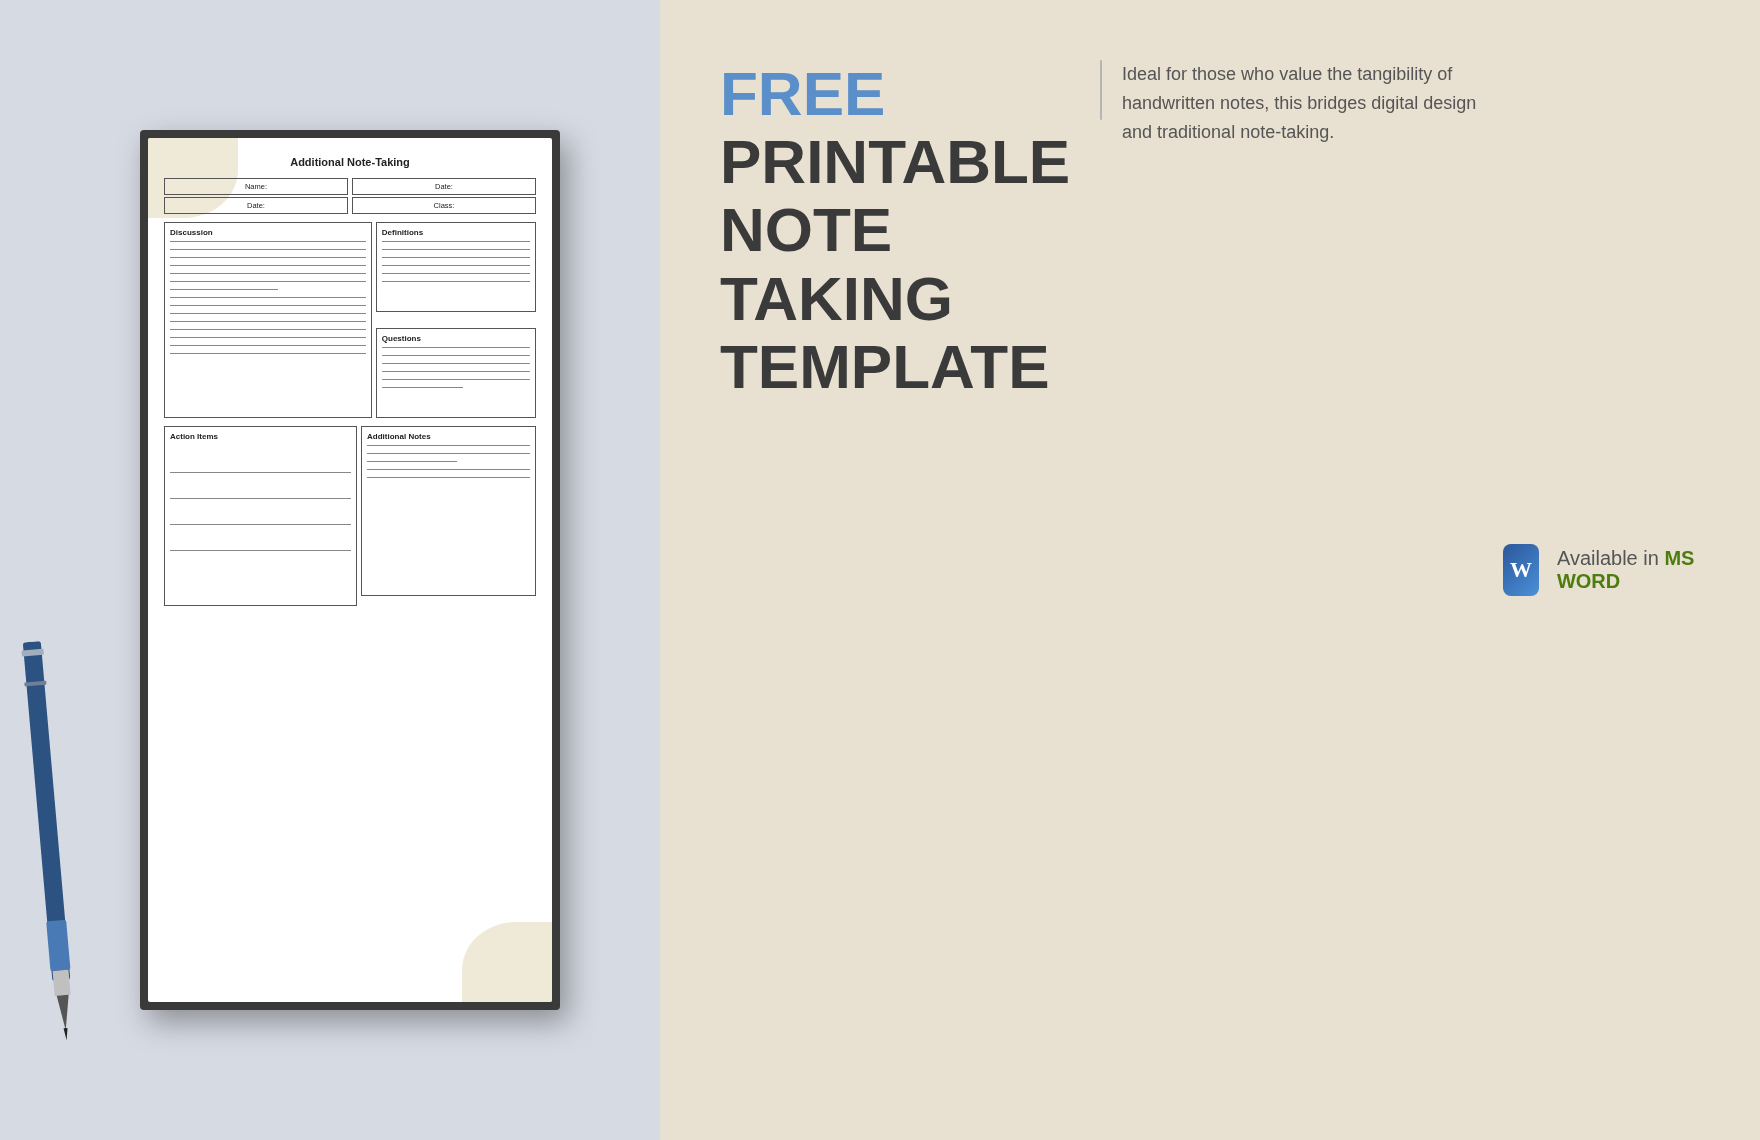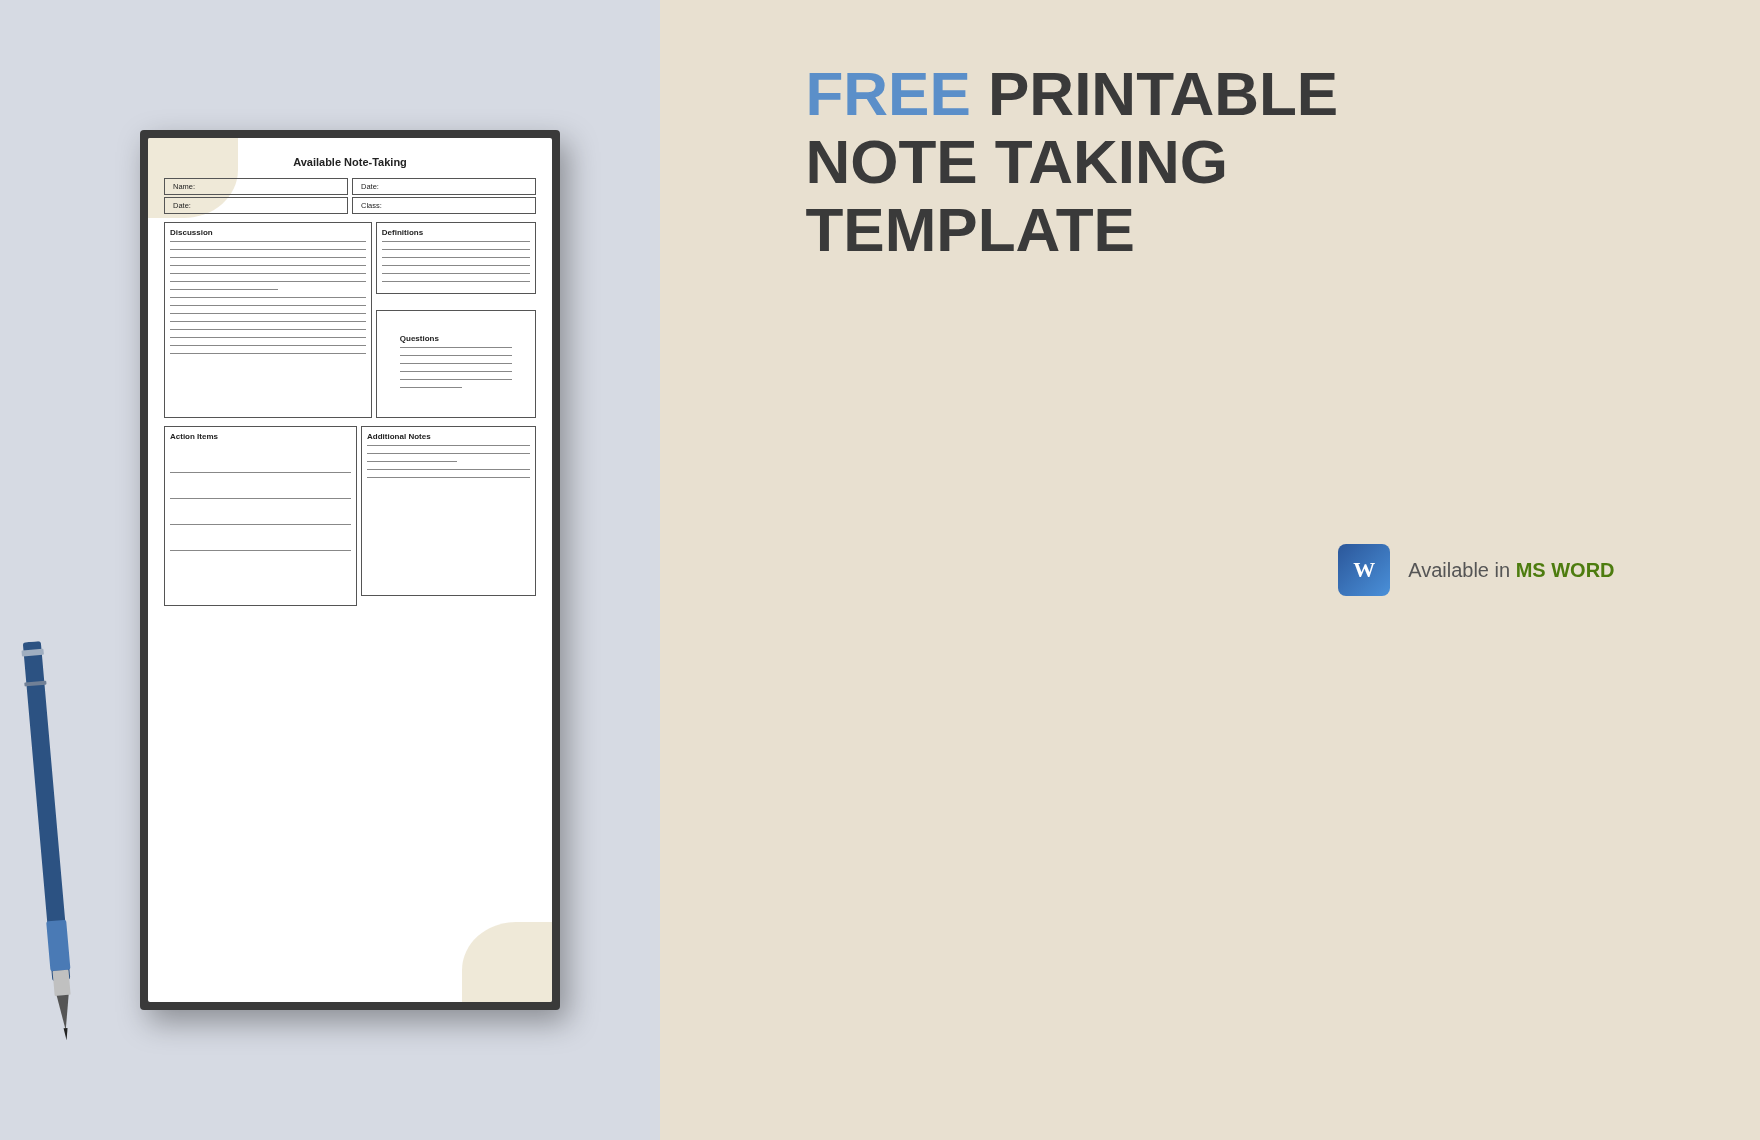--- a/index.html
+++ b/index.html
@@ -92,25 +92,26 @@
     }
 
     
     .header-fields {
       display: flex;
       gap: 4px;
       margin-bottom: 2px;
     }
     .field-box {
       border: 1px solid #555;
-      padding: 3px 8px;
+      padding: 3px 18px;
       font-size: 7.5px;
       color: #222;
       flex: 1;
       min-height: 16px;
+      text-align: center;
     }
 
     .fields-row {
       display: flex;
       gap: 4px;
       margin-bottom: 8px;
     }
 
     
     .main-sections {
@@ -141,21 +142,21 @@
     .section-definitions {
       border: 1px solid #555;
       padding: 5px;
       font-size: 7.5px;
       color: #222;
       flex: 1;
     }
 
     .section-questions {
       border: 1px solid #555;
-      padding: 23px;
+      padding: 5px;
       font-size: 7.5px;
       color: #222;
       flex: 1;
     }
 
     .section-label {
       font-weight: bold;
       font-size: 8px;
       margin-bottom: 4px;
       display: block;
@@ -318,21 +319,21 @@
     </svg>
   </div>
 
   <div class="document-wrapper">
     <div class="document-paper">
       <div class="blob-tl"></div>
       <div class="blob-br"></div>
 
       <div class="doc-content">
 
-        <div class="doc-title">Available Note-Taking</div>
+        <div class="doc-title">Additional Note-Taking</div>
 
         <div class="header-fields">
           <div class="field-box">Name:</div>
           <div class="field-box">Date:</div>
         </div>
 
         <div class="fields-row">
           <div class="field-box">Date:</div>
           <div class="field-box">Class:</div>
         </div>
@@ -414,20 +415,24 @@
     </div>
   </div>
 </div>
 
 <div class="right-panel">
 
   <div class="headline">
     <span class="free">FREE</span> PRINTABLE<br>NOTE TAKING<br>TEMPLATE
   </div>
 
+  <div class="description-wrapper">
+    <div class="divider-bar"></div>
+    <p class="description">Ideal for those who value the tangibility of handwritten notes, this bridges digital design and traditional note-taking.</p>
+  </div>
 
   <div class="ms-word-row">
     <div class="word-icon">
       <span>W</span>
     </div>
     <div class="ms-word-text">
       <span>Available in </span><strong>MS WORD</strong>
     </div>
   </div>
 

